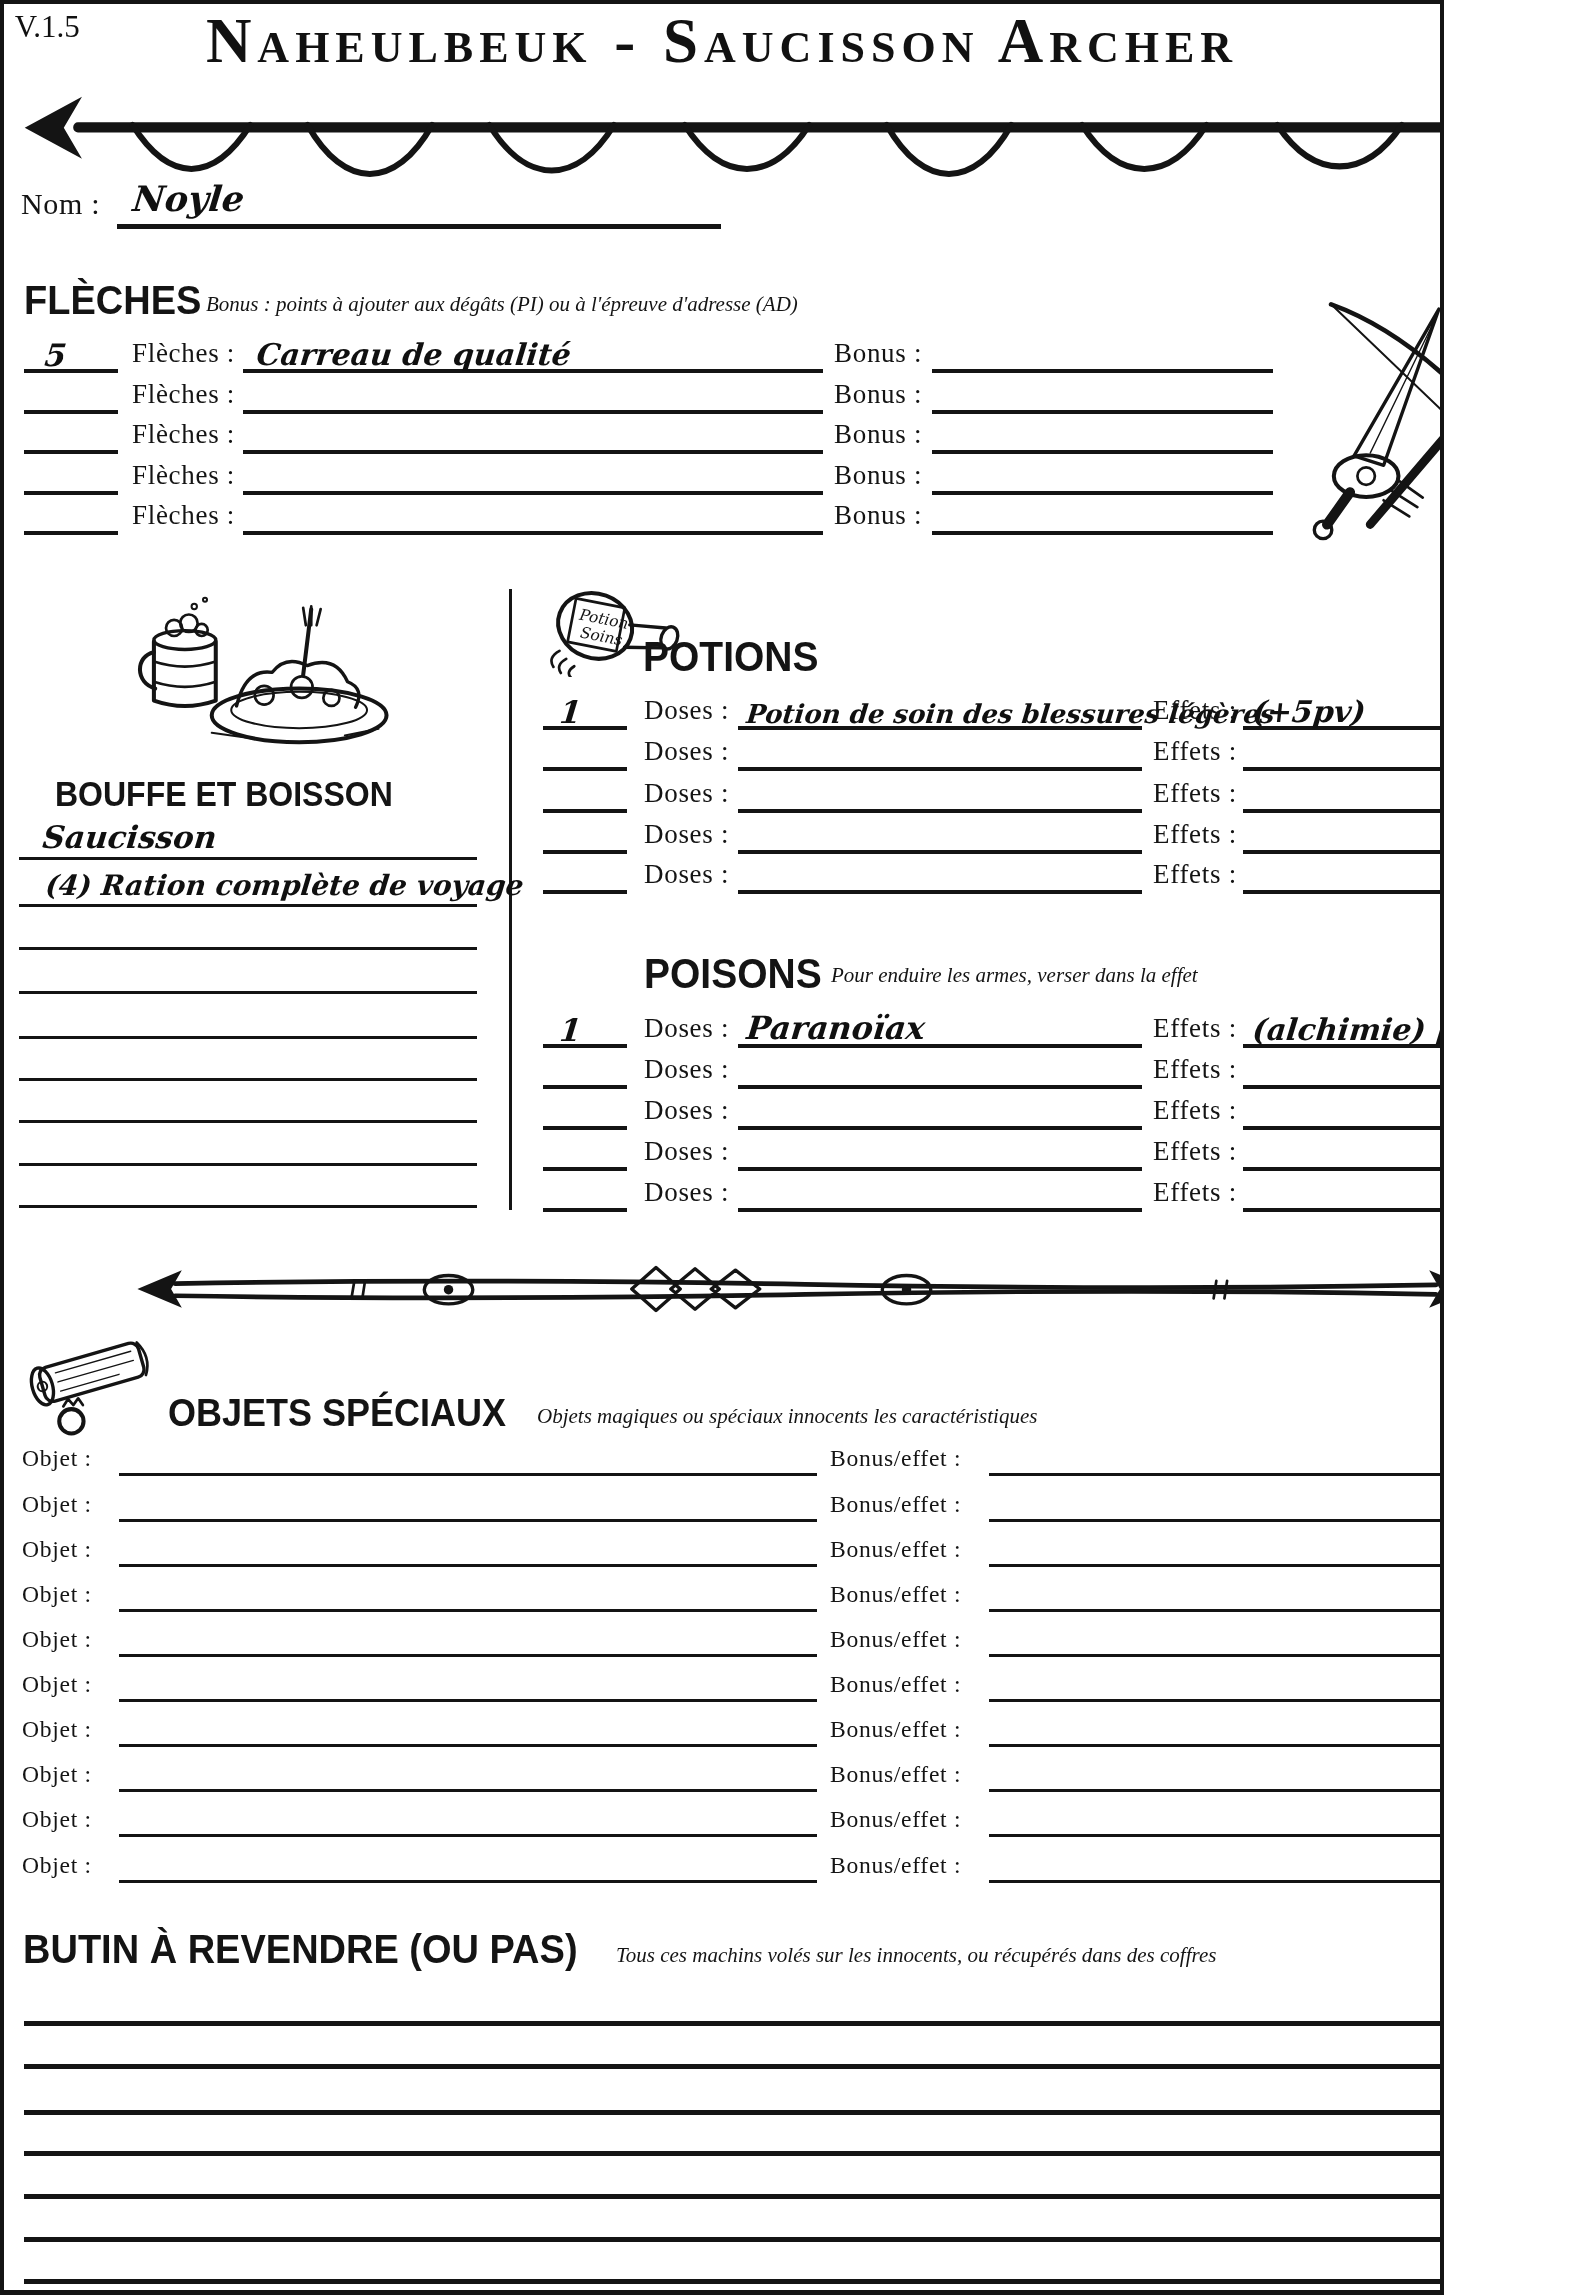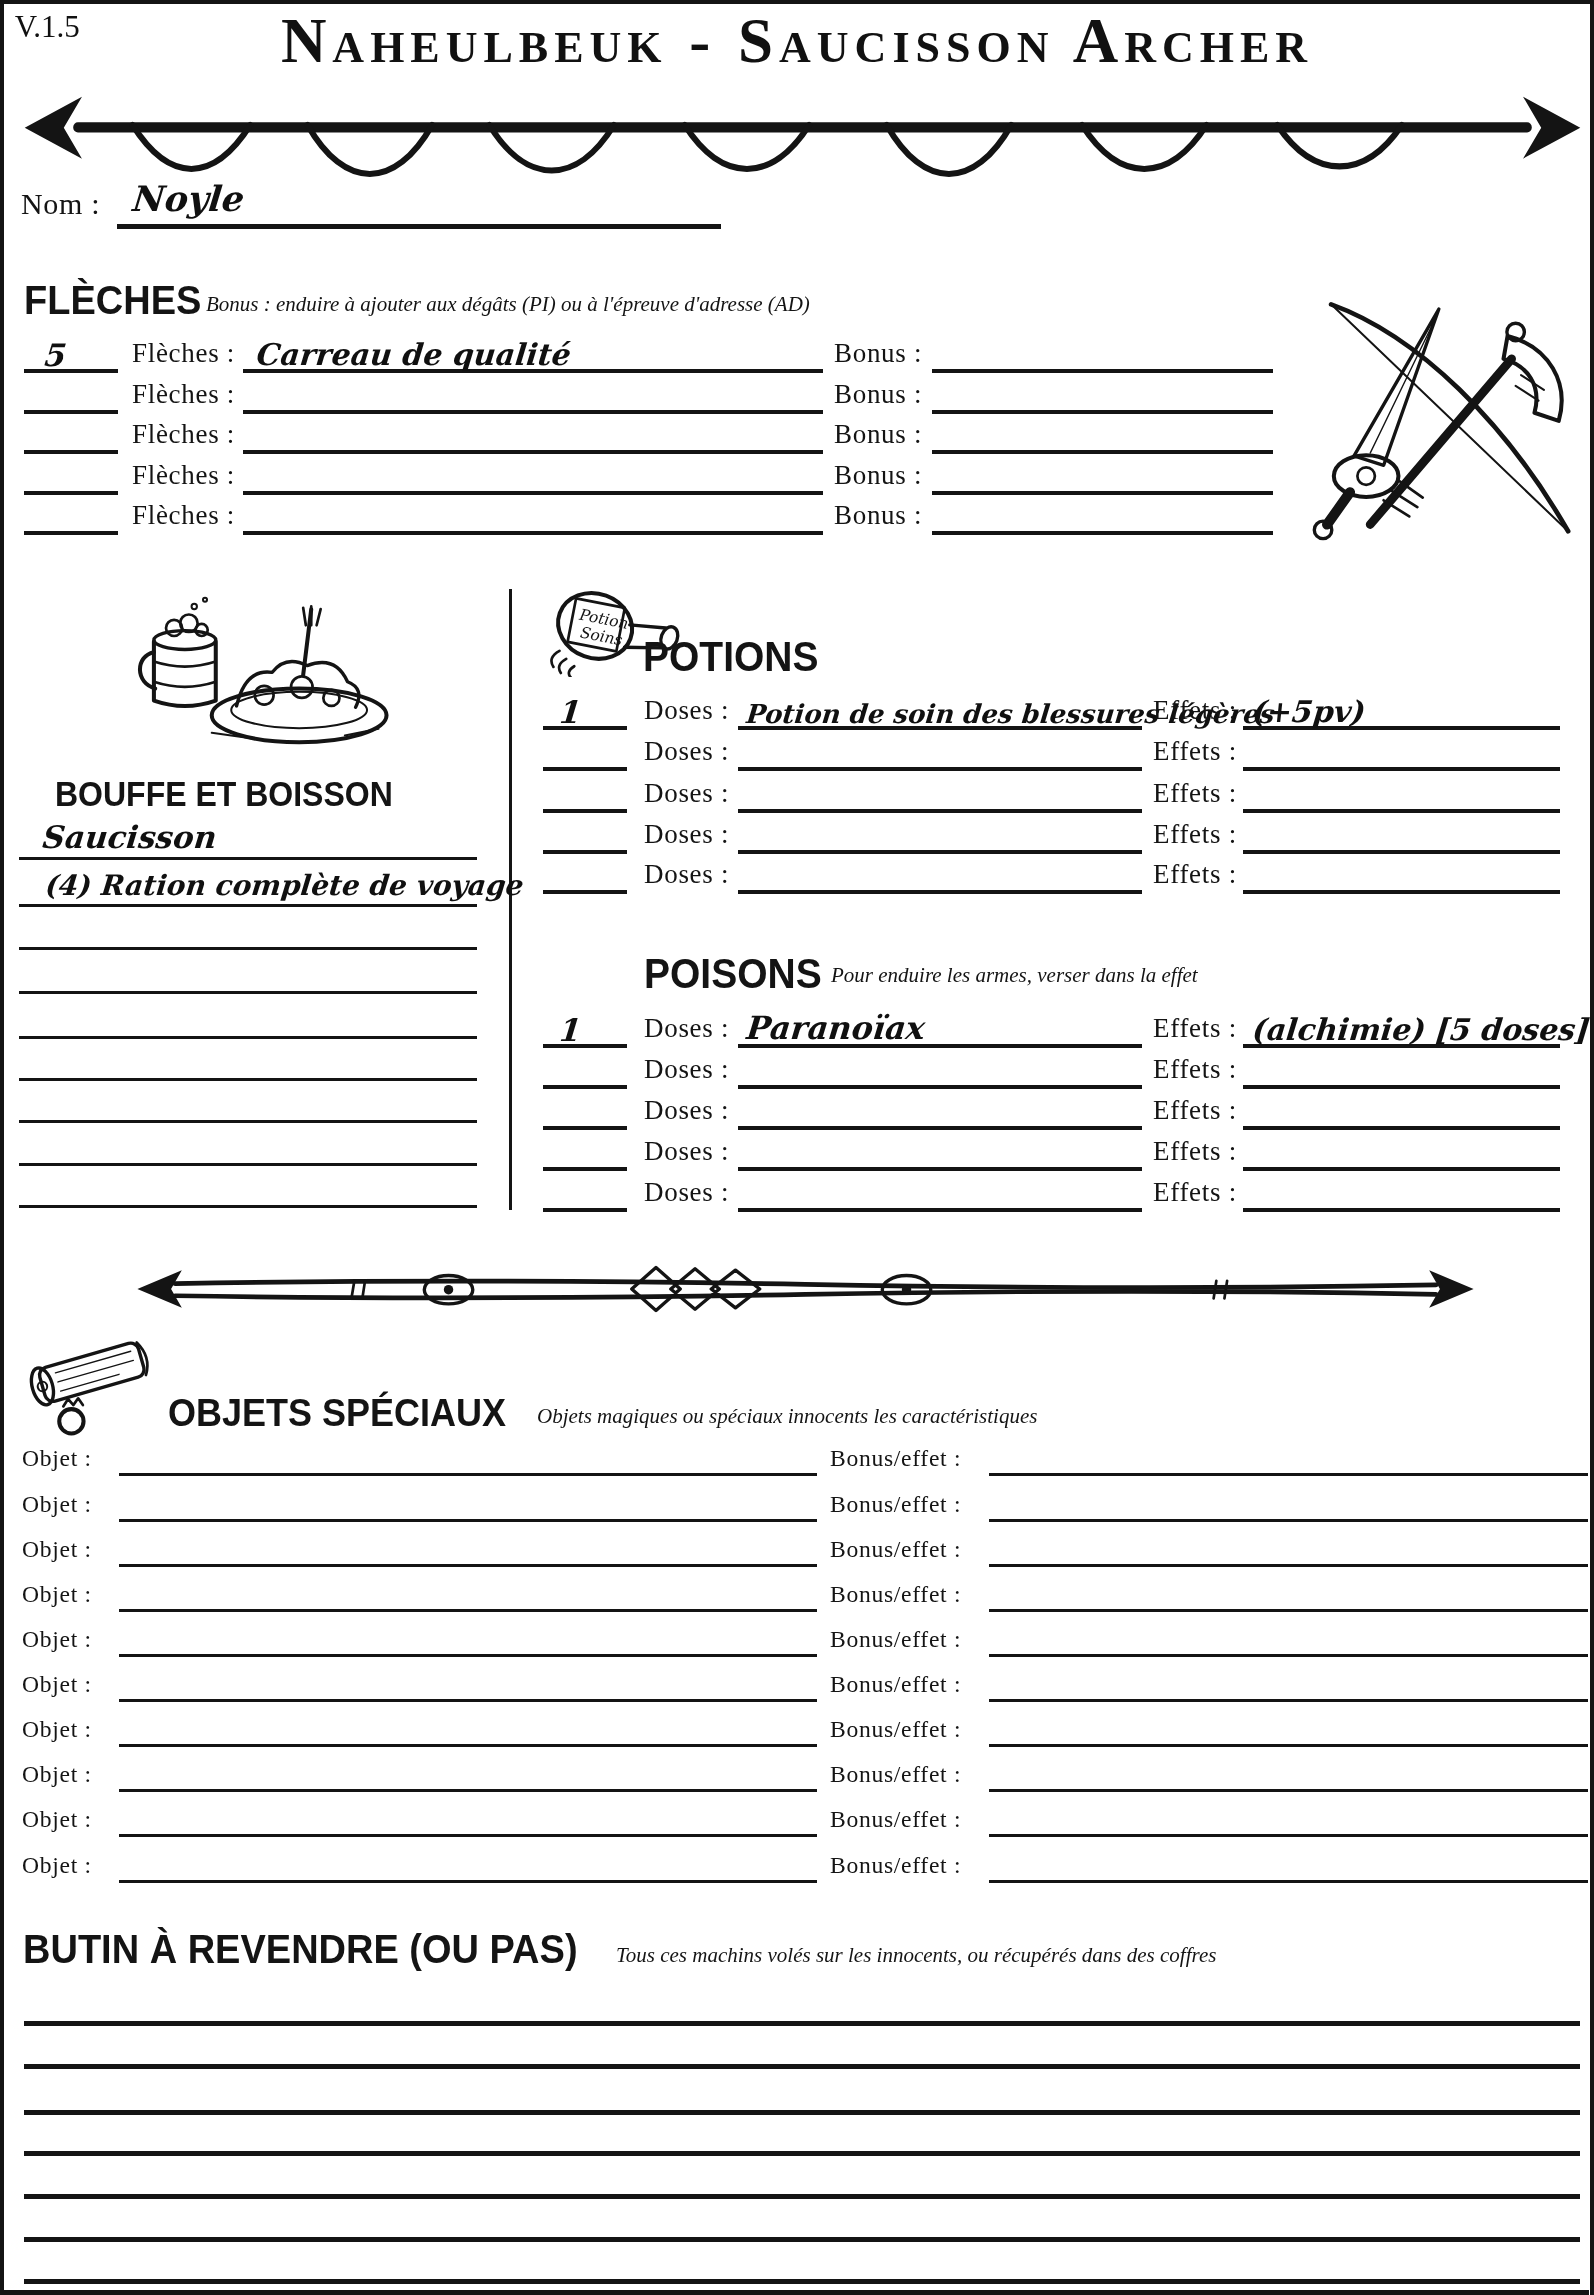--- a/index.html
+++ b/index.html
@@ -1,16 +1,16 @@
 <!DOCTYPE html>
 <html style="font-size:10.8px"><head>
 <meta charset="utf-8">
 <style>
   html,body{margin:0;padding:0;background:#fff;}
-  #page{position:relative;width:1594px;height:2295px;background:#fff;color:#111;
+  #page{position:relative;width:1444px;height:2295px;background:#fff;color:#111;
         box-sizing:border-box;border-top:4.7px solid #141414;border-left:4.7px solid #141414;
         border-right:4.7px solid #141414;overflow:hidden;
         font-family:"Liberation Serif",serif;}
   .abs{position:absolute;}
   .ln{position:absolute;background:#141414;height:4px;}
   .lbl{position:absolute;font-family:"Liberation Serif",serif;font-size:27px;
        white-space:nowrap;letter-spacing:0.7px;color:#141414;}
   .hd{position:absolute;font-family:"Liberation Sans",sans-serif;font-weight:bold;
       white-space:nowrap;color:#141414;transform:scaleY(1.08);transform-origin:left top;letter-spacing:0px;}
   .sub{position:absolute;font-family:"Liberation Serif",serif;font-style:italic;
@@ -62,21 +62,21 @@
              M700 68 C755 158 830 158 885 68 M990 68 C1045 155 1120 155 1175 68
              M1290 68 C1345 165 1420 165 1475 68 M1580 68 C1635 155 1710 155 1765 68
              M1870 68 C1925 150 2000 150 2055 68" stroke="#141414" stroke-width="9" fill="none"></path>
   </svg>
 
   <div class="lbl" style="left:17px;top:183px;font-size:30px;">Nom :</div>
   <div class="ln" style="left:113px;top:220px;width:604px;height:4.7px;"></div>
   <div class="hw" style="left:127px;top:174px;font-size:35px;">Noyle</div>
 
   <div class="hd" style="left:20px;top:273px;font-size:38px;">FLÈCHES</div>
-  <div class="sub" style="left:202px;top:288px;">Bonus : enduire à ajouter aux dégâts (PI) ou à l'épreuve d'adresse (AD)</div>
+  <div class="sub" style="left:202px;top:288px;">Bonus : points à ajouter aux dégâts (PI) ou à l'épreuve d'adresse (AD)</div>
 
   <div class="row" style="top:331px;">
     <div class="ln f-cnt-ln"></div>
     <div class="hw f-cnt">5</div>
     <div class="lbl f-lbl">Flèches :</div>
     <div class="ln f-val-ln"></div>
     <div class="hw f-val">Carreau de qualité</div>
     <div class="lbl f-blbl">Bonus :</div>
     <div class="ln f-bln"></div>
     <div class="hw f-bval"></div>

